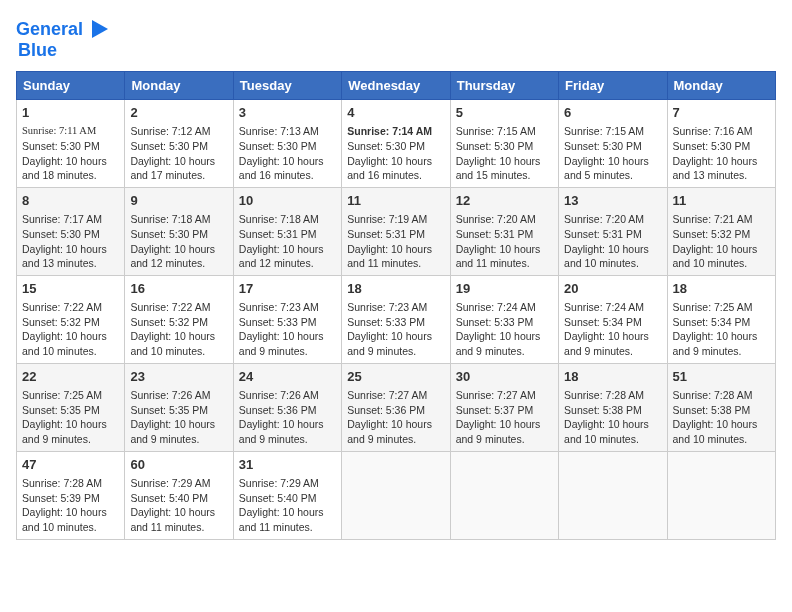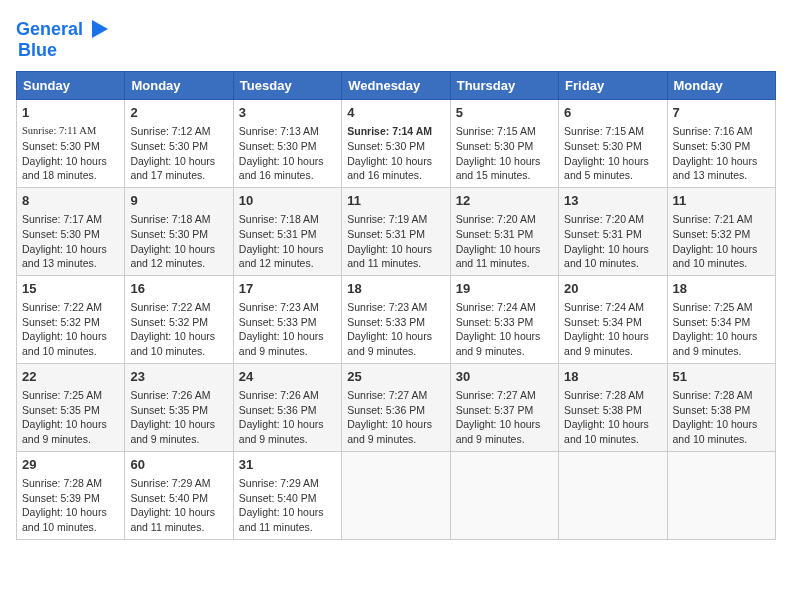--- a/index.html
+++ b/index.html
@@ -316,21 +316,21 @@
         <td>
           <span class="day-num">51</span>
           <span style="display: block;">Sunrise: 7:28 AM</span>
           <span style="display: block;">Sunset: 5:38 PM</span>
           <span style="display: block;">Daylight: 10 hours</span>
           <span style="display: block;">and 10 minutes.</span>
         </td>
       </tr>
       <tr>
         <td>
-          <span class="day-num">29</span>
+          <span class="day-num">47</span>
           <span style="display: block;">Sunrise: 7:28 AM</span>
           <span style="display: block;">Sunset: 5:39 PM</span>
           <span style="display: block;">Daylight: 10 hours</span>
           <span style="display: block;">and 10 minutes.</span>
         </td>
         <td>
           <span class="day-num">60</span>
           <span style="display: block;">Sunrise: 7:29 AM</span>
           <span style="display: block;">Sunset: 5:40 PM</span>
           <span style="display: block;">Daylight: 10 hours</span>

